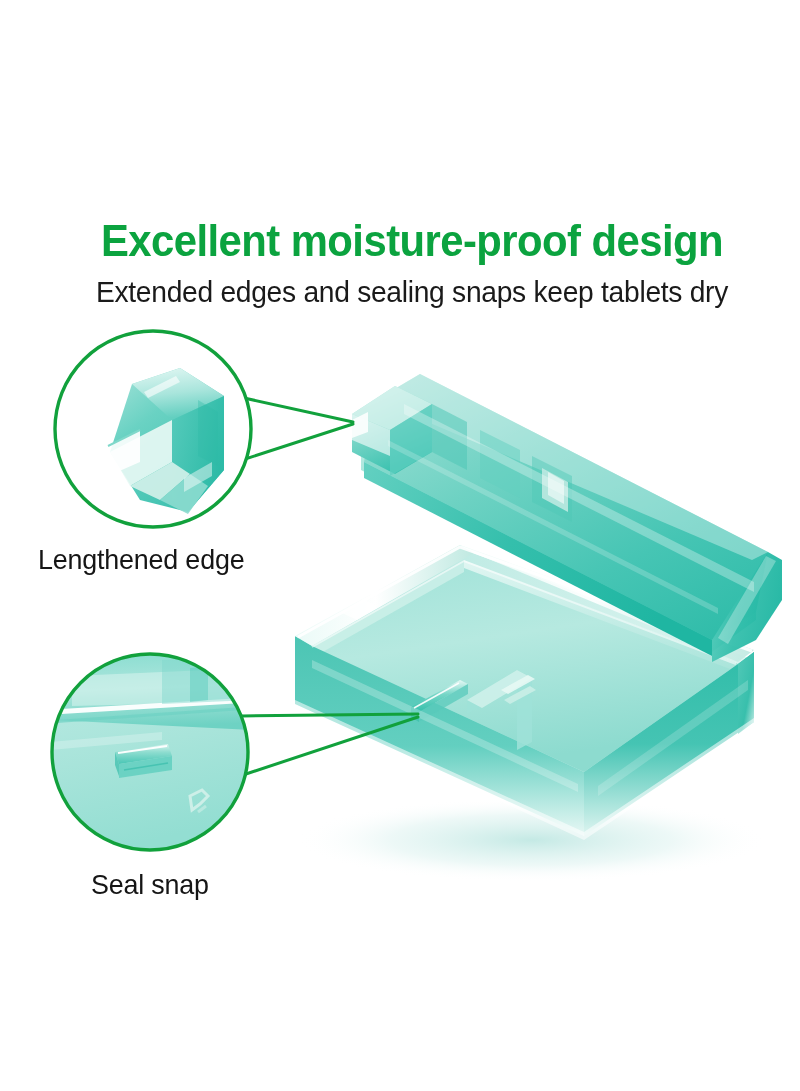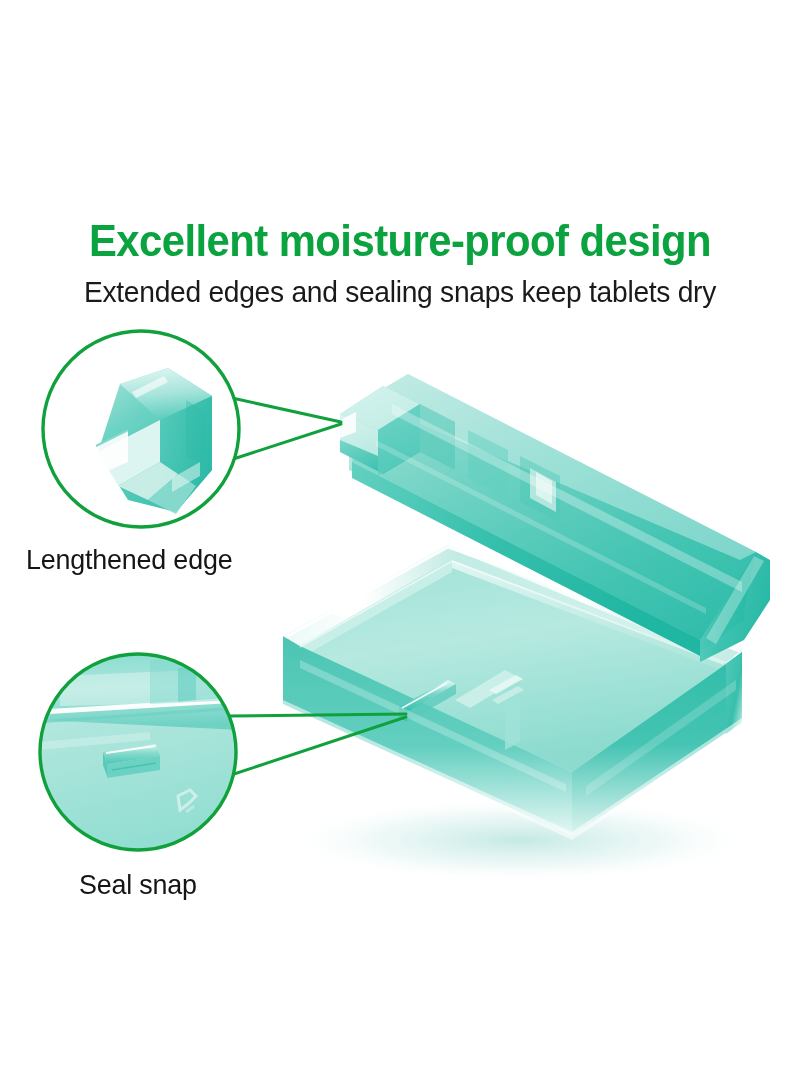--- a/index.html
+++ b/index.html
@@ -3,21 +3,21 @@
 <meta charset="utf-8">
 <style>
   html,body{margin:0;padding:0;}
   body{
     width:800px;height:1091px;
     background:#ffffff;
     font-family:"Liberation Sans", sans-serif;
     overflow:hidden;
     position:relative;
   }
-  #stage{position:absolute;left:0;top:0;width:720px;height:1091px;background:#fff;}
+  #stage{position:absolute;left:12px;top:0;width:720px;height:1091px;background:#fff;}
 
   
   .headline{
     position:absolute;left:0;top:216px;width:800px;
     text-align:center;
     font-size:45px;line-height:50px;
     font-weight:700;
     letter-spacing:-0.6px;
     transform:scaleX(.93);
     transform-origin:center top;

